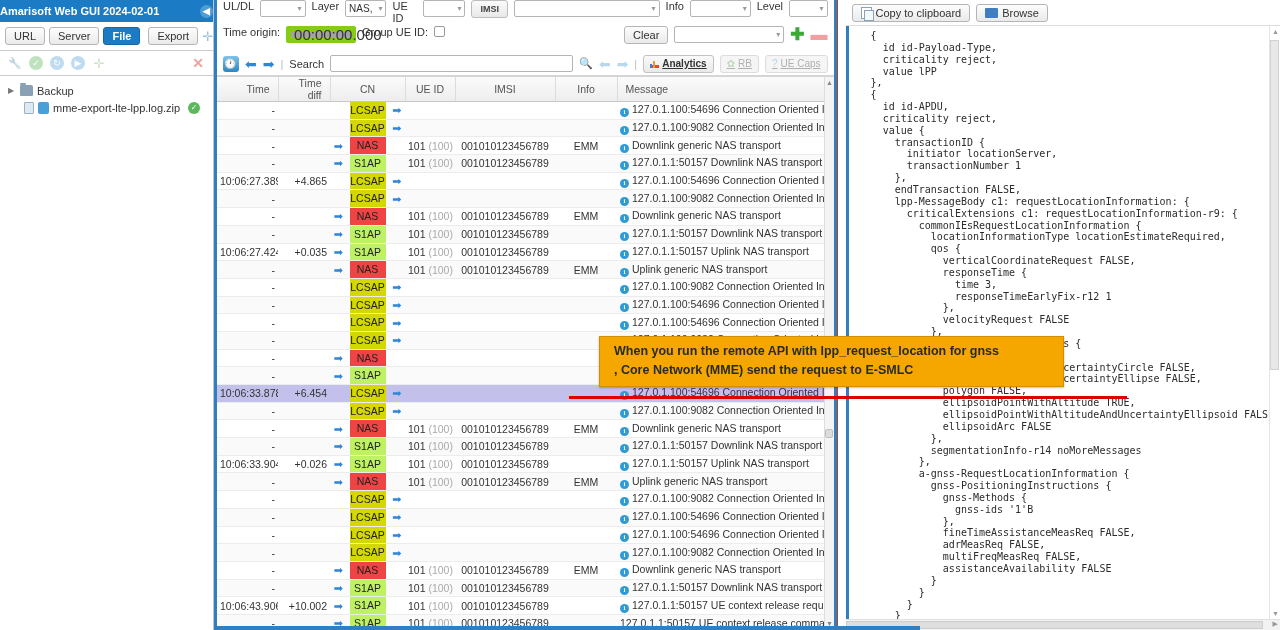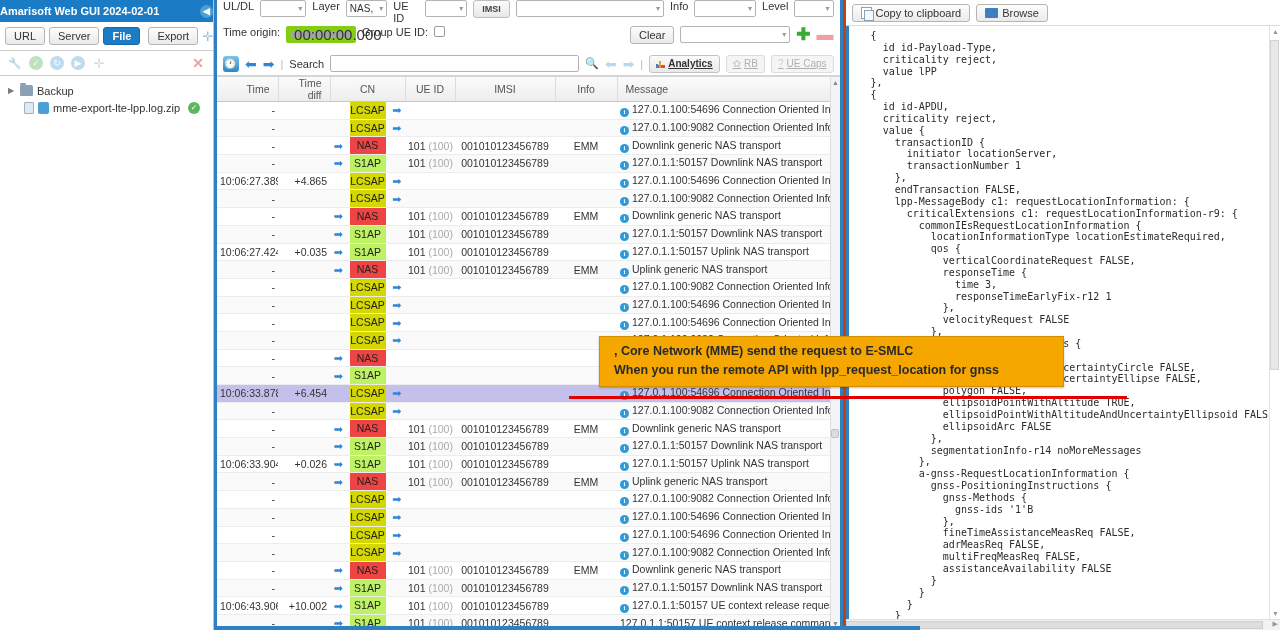--- a/index.html
+++ b/index.html
@@ -130,21 +130,21 @@
   .vscroll { position:absolute; right:0; top:0; width:10px; height:100%; background:#f4f4f4;
     border-left:1px solid #ddd;}
   .vthumb { position:absolute; right:1px; top:352px; width:8px; height:9px; background:#dcdcdc;
     border:1px solid #c0c0c0; border-radius:2px;}
   .vscroll .up, .vscroll .dn { position:absolute; left:1px; width:8px; height:8px; color:#888;
     font-size:7px; text-align:center; line-height:8px;}
   .vscroll .up{top:2px;} .vscroll .dn{bottom:2px;}
 
   
   .right { flex:1; height:630px; background:#fff; display:flex; flex-direction:column;
-    border-left:3px solid #c2410c;}
+    border-left:1px solid #c2410c;padding-left:8px;}
   .rtool { height:26px; display:flex; align-items:center; gap:6px; padding:0 6px;
     background:#fff; border-bottom:1px solid #dcdcdc;}
   .copyico { width:11px;height:12px;border:1px solid #8aa3ba; background:#fff; position:relative;}
   .copyico:before{content:"";position:absolute;left:2px;top:2px;width:8px;height:9px;
     border:1px solid #8aa3ba;background:#f3f8fc;}
   .foldico { width:13px;height:10px;background:#3f7fbf;border-radius:1px;}
   .code { flex:1; overflow:hidden; position:relative; background:#fff;
     border-left:3px solid #2f7fc1; }
   pre.asn { margin:0; padding:4px 0 0 10px; font-family:"DejaVu Sans Mono", monospace;
     font-size:10px; line-height:11.85px; color:#2b2b2b; white-space:pre; }
@@ -625,22 +625,22 @@
 
         <div class="vscroll">
           <div class="up">▲</div>
           <div class="vthumb"></div>
           <div class="dn">▼</div>
         </div>
       </div>
     </div>
 
     <div class="callout">
+      <div>When you run the remote API with lpp_request_location for gnss</div>
       <div>, Core Network (MME) send the request to E-SMLC</div>
-      <div>When you run the remote API with lpp_request_location for gnss</div>
     </div>
     <div class="redline"></div>
   </div>
 
   <div class="right">
     <div class="rtool">
       <span class="btn">
         <span class="copyico" style="margin-right:4px"></span>
         <span>Copy to clipboard</span>
       </span>

